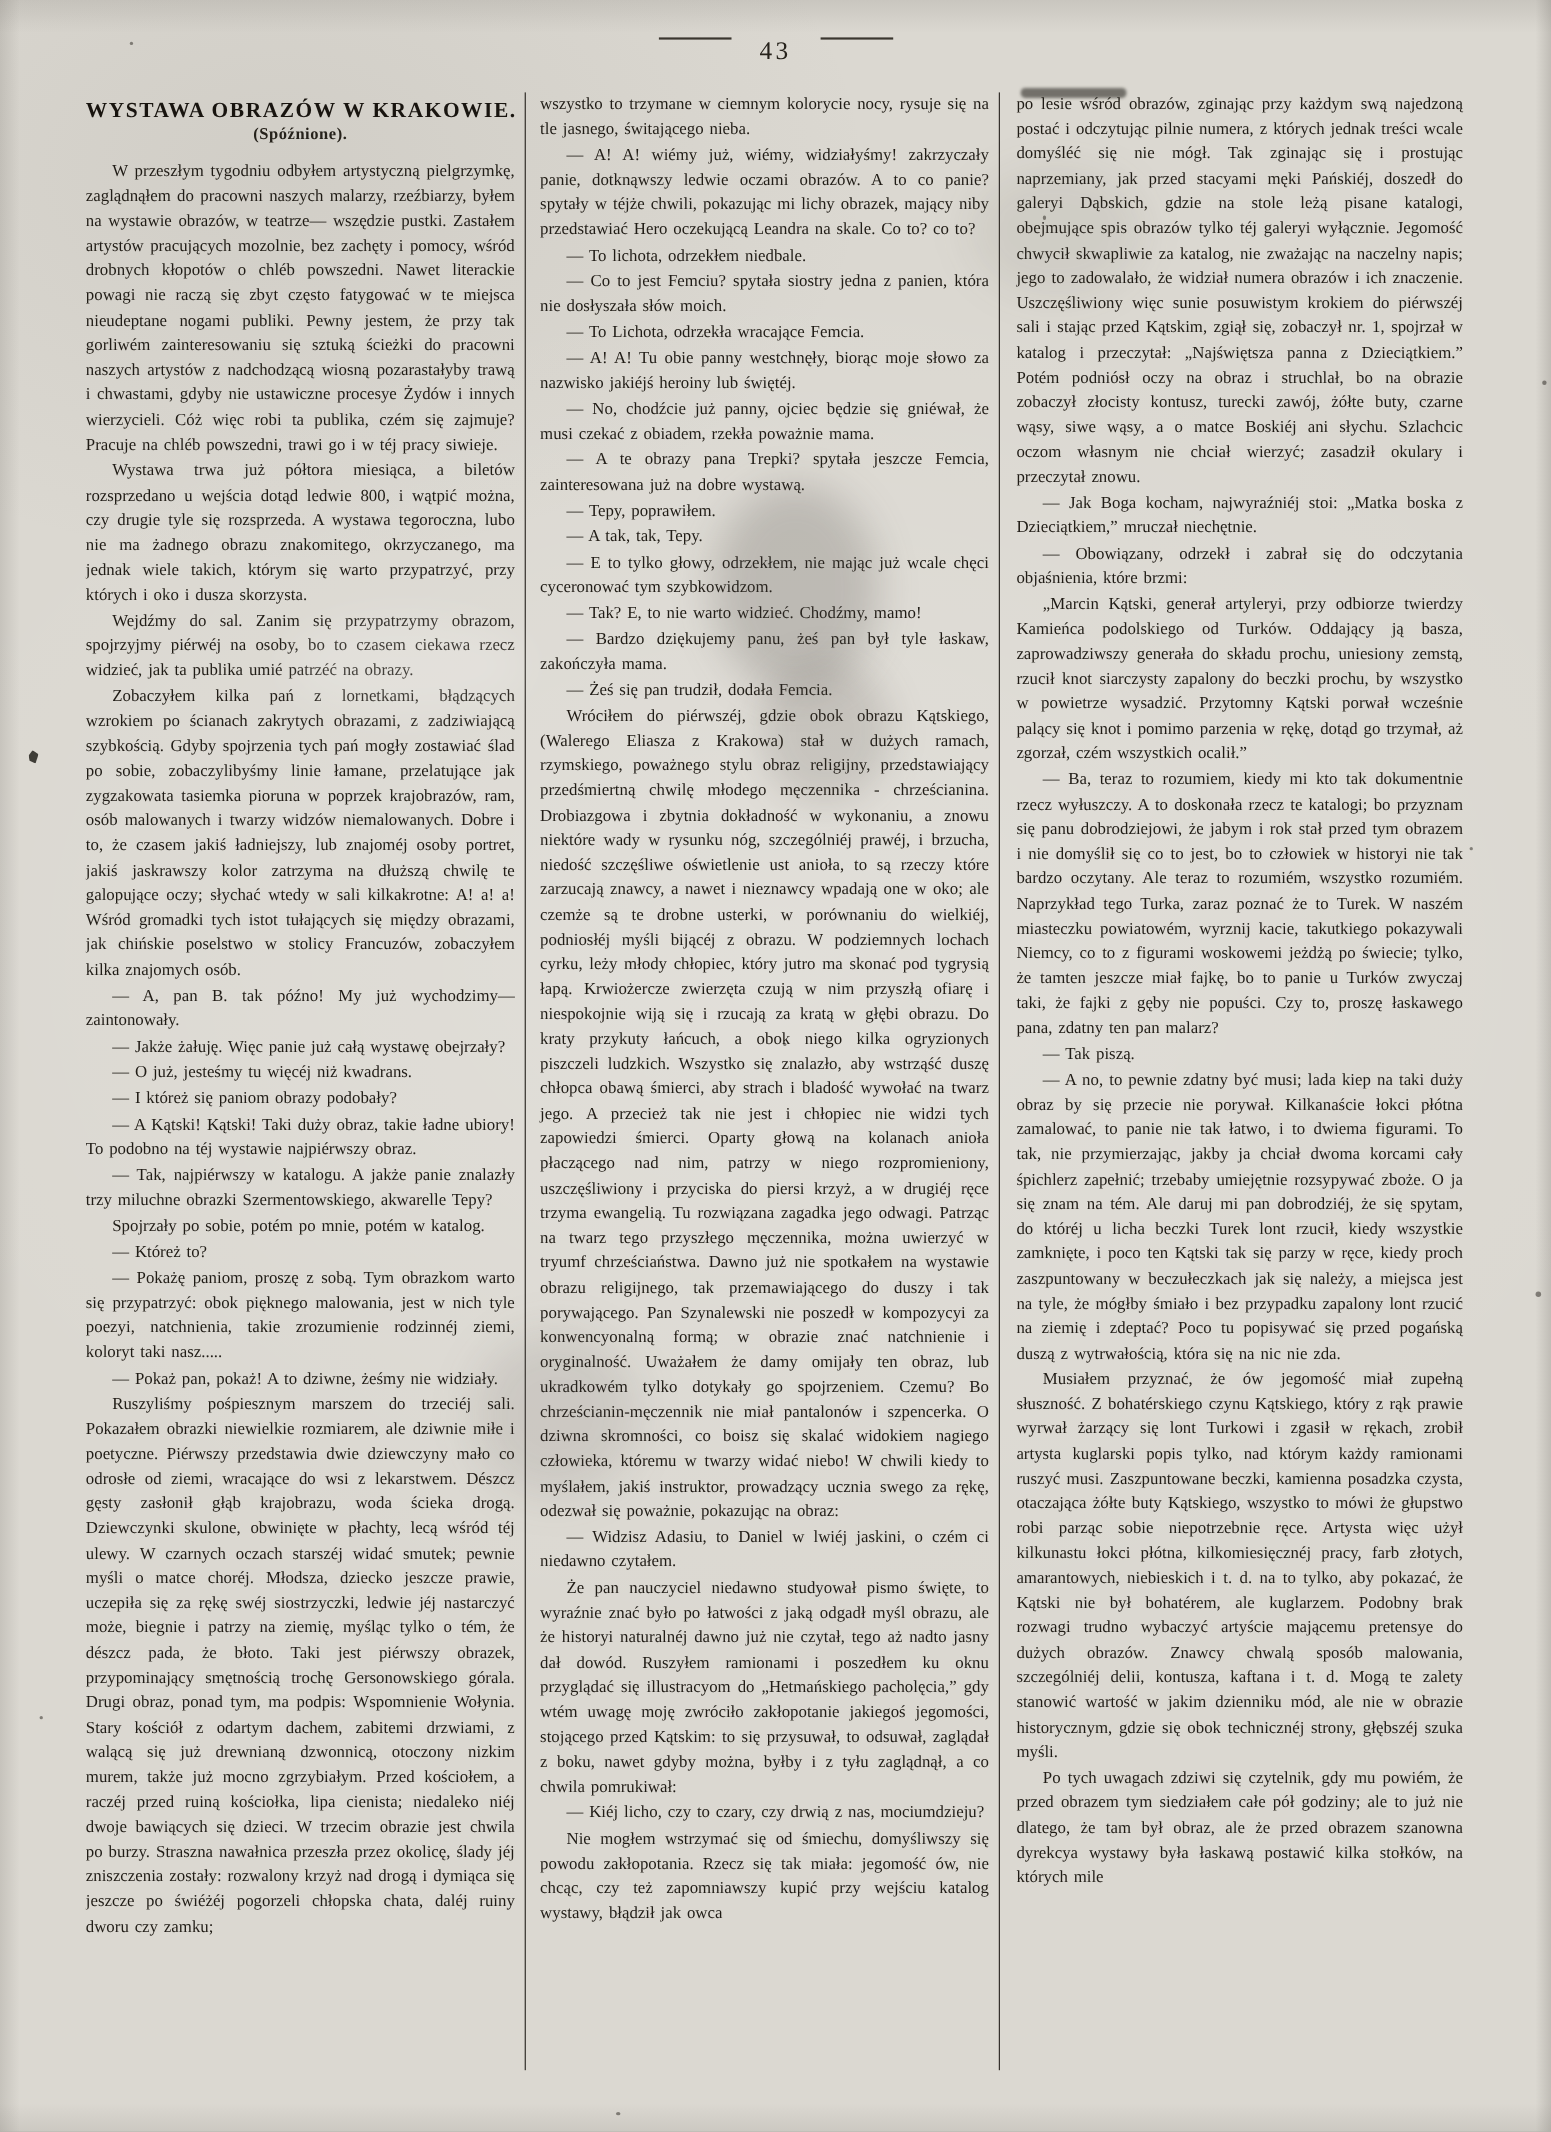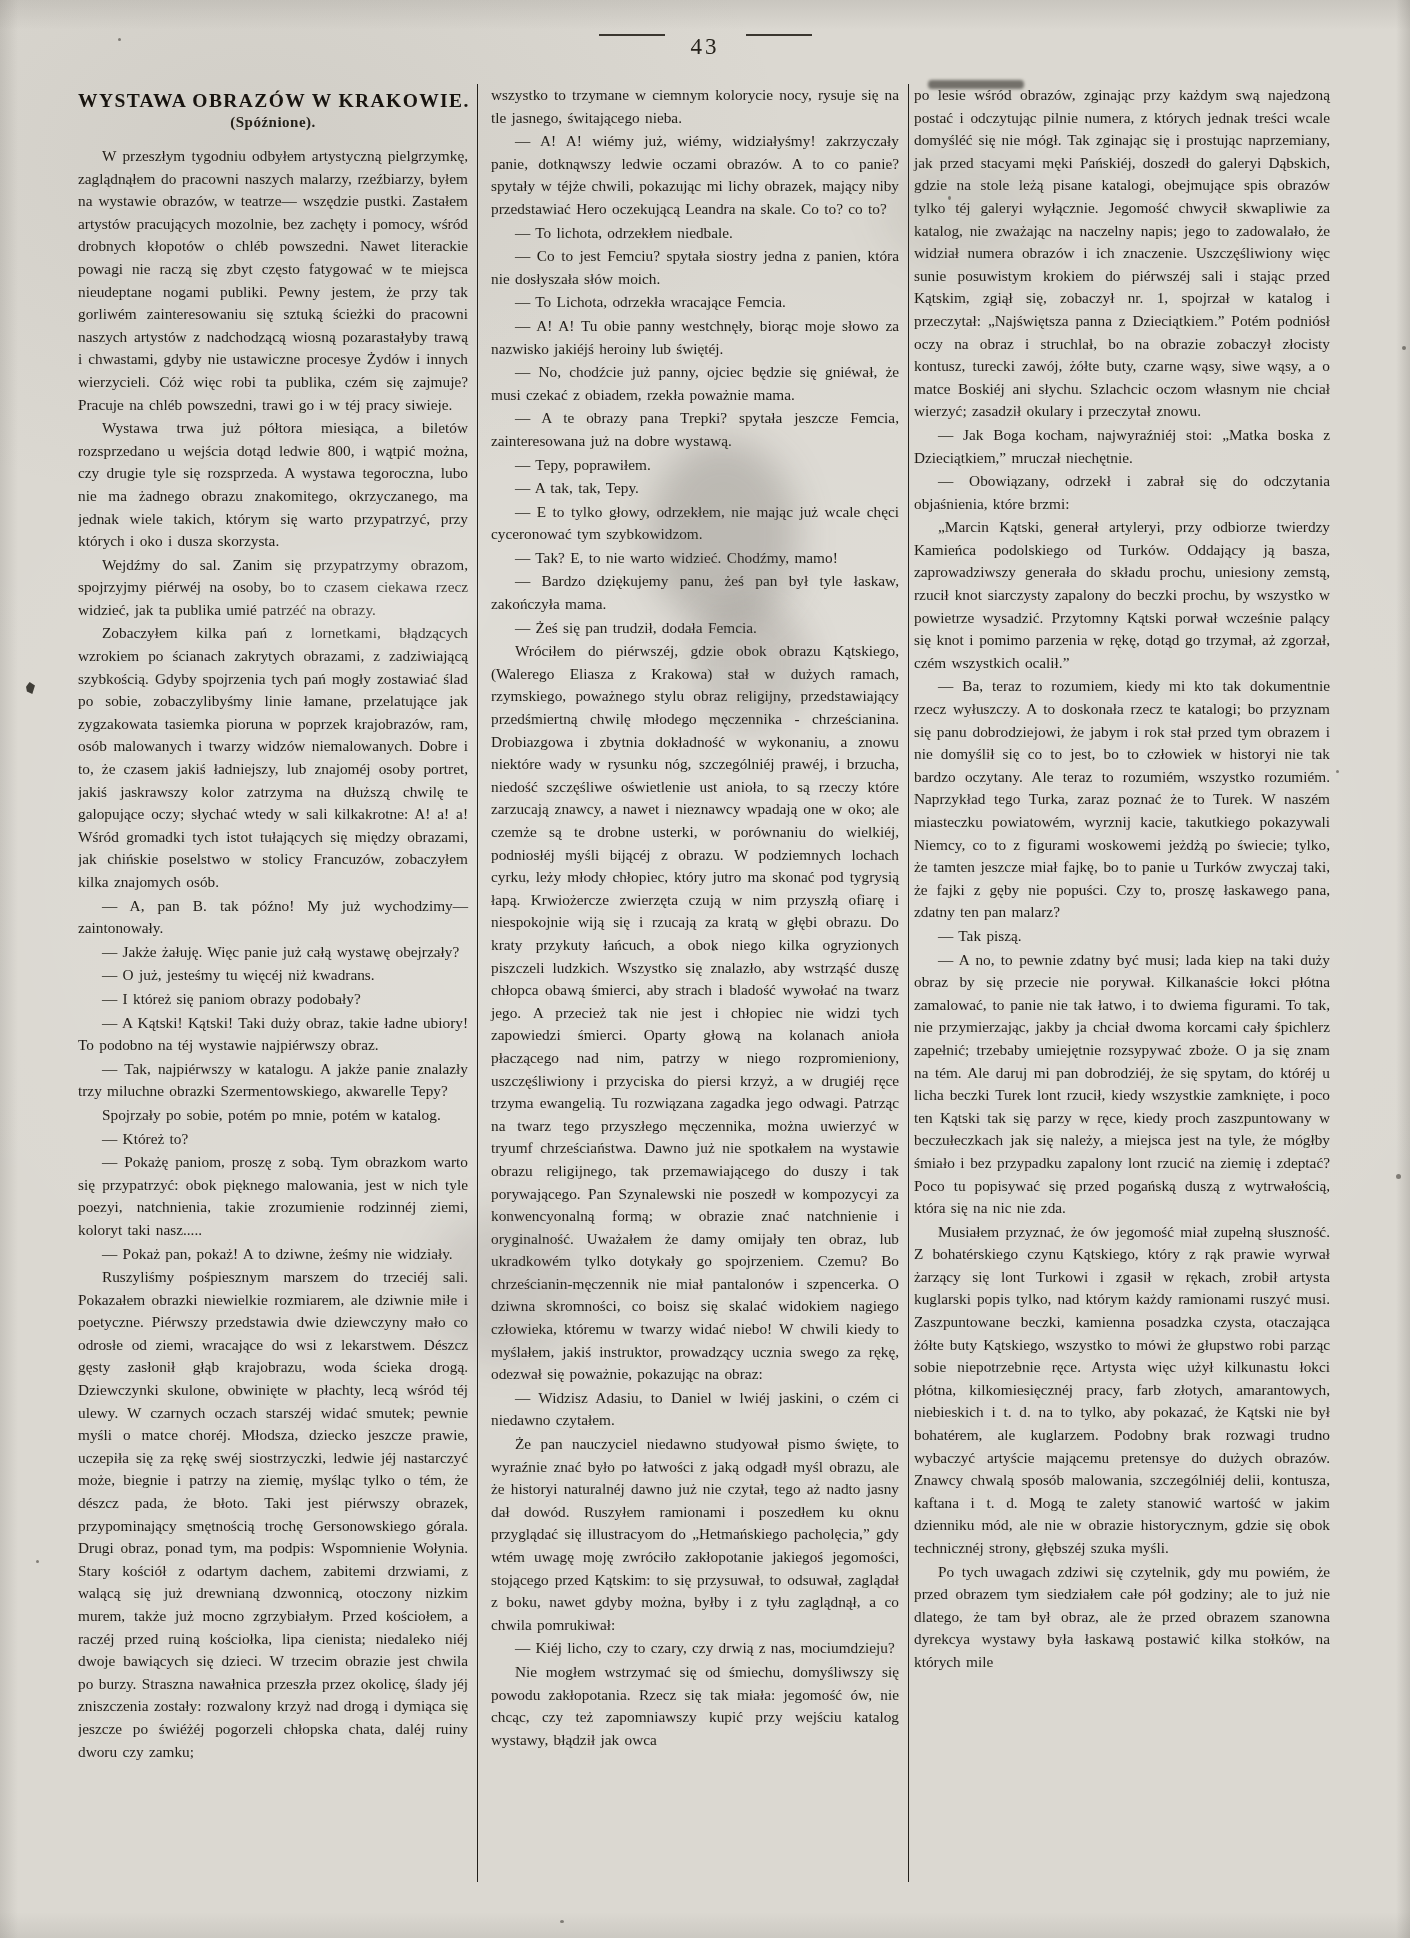--- a/index.html
+++ b/index.html
@@ -28,21 +28,21 @@
   .pageno-row .rule{display:inline-block;width:66px;height:2px;background:#3a362f;}
   .pageno{font-size:23px;letter-spacing:3px;color:#26221b;font-weight:400;}
   
   .columns{
     position:absolute;left:78px;top:84px;width:1254px;height:1798px;
     display:flex;align-items:stretch;
   }
   .col{overflow:hidden;box-sizing:border-box;height:100%;}
   .col1{width:399px;padding-right:9px;}
   .col2{width:431px;border-left:1px solid #23201b;padding-left:13px;padding-right:9px;}
-  .col3{width:424px;border-left:1px solid #23201b;padding-left:5px;padding-right:2px;}
+  .col3{width:424px;border-left:1px solid #23201b;padding-left:15px;padding-right:2px;}
   .colbody p{
     margin:0 0 1px 0;
     font-size:15.3px;line-height:22.6px;
     text-align:justify;text-indent:24px;
     word-spacing:1.5px;
     hyphens:auto;
   }
   .colbody p.cont{text-indent:0;font-family:Liberation Serif, serif;}
   h1.title{
     margin:6px 0 2px 0;text-align:left;

